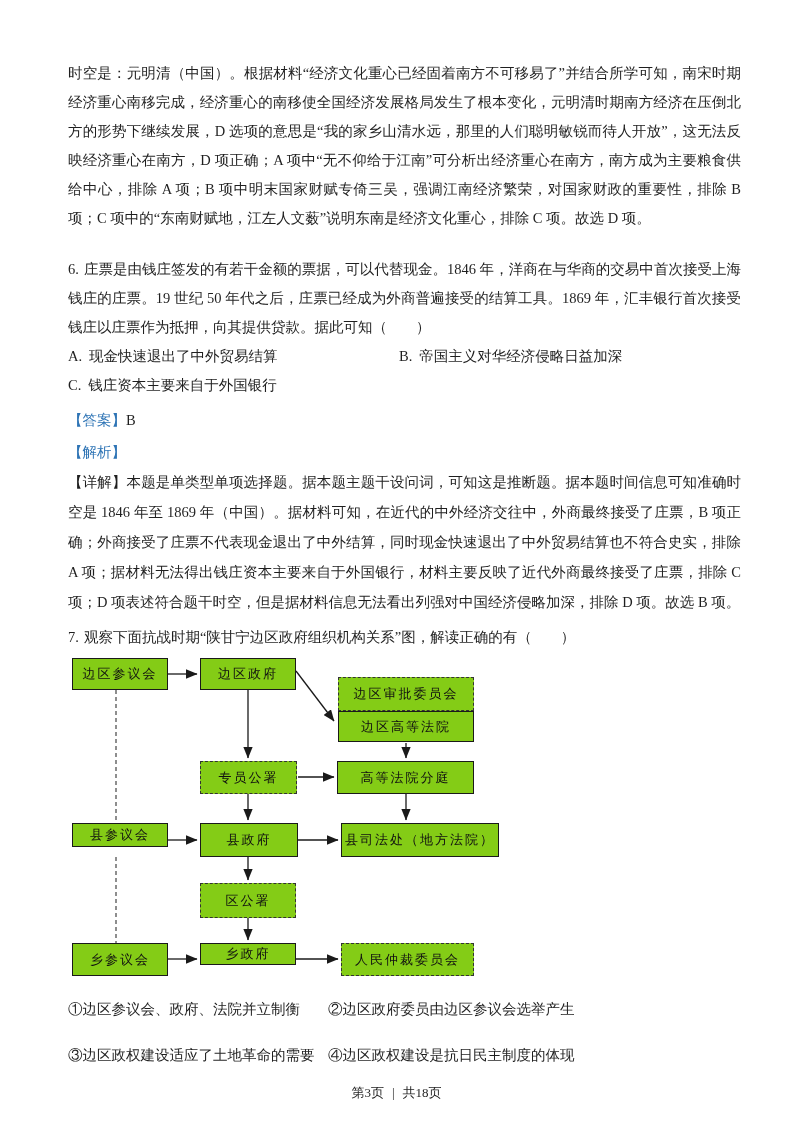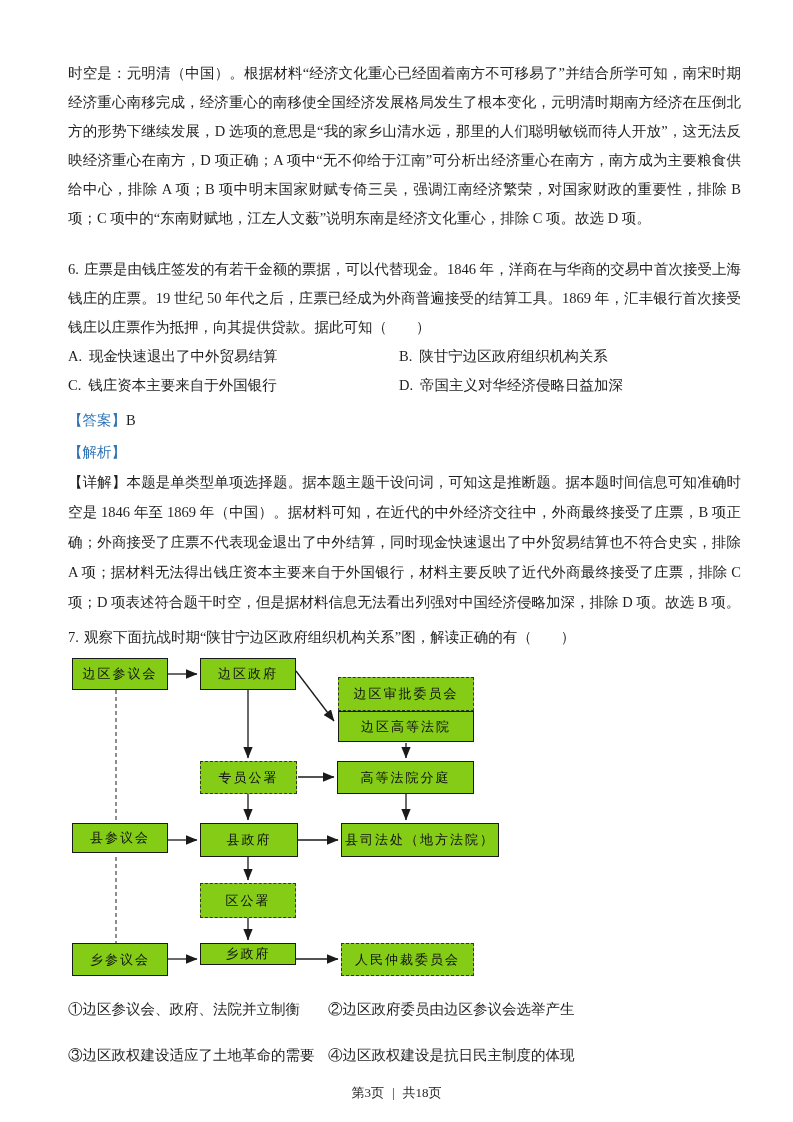--- a/index.html
+++ b/index.html
@@ -77,25 +77,24 @@
 <div class="page">
   <div class="content">
 
     <p class="block para" style="top:59px">时空是：元明清（中国）。根据材料“经济文化重心已经固着南方不可移易了”并结合所学可知，南宋时期经济重心南移完成，经济重心的南移使全国经济发展格局发生了根本变化，元明清时期南方经济在压倒北方的形势下继续发展，D 选项的意思是“我的家乡山清水远，那里的人们聪明敏锐而待人开放”，这无法反映经济重心在南方，D 项正确；A 项中“无不仰给于江南”可分析出经济重心在南方，南方成为主要粮食供给中心，排除 A 项；B 项中明末国家财赋专倚三吴，强调江南经济繁荣，对国家财政的重要性，排除 B 项；C 项中的“东南财赋地，江左人文薮”说明东南是经济文化重心，排除 C 项。故选 D 项。</p>
 
     <p class="block para" style="top:255px"><span class="qnum">6.</span><span>庄票是由钱庄签发的有若干金额的票据，可以代替现金。1846 年，洋商在与华商的交易中首次接受上海钱庄的庄票。19 世纪 50 年代之后，庄票已经成为外商普遍接受的结算工具。1869 年，汇丰银行首次接受钱庄以庄票作为抵押，向其提供贷款。据此可知（　　）</span></p>
 
     <div class="block" style="top:342px">
       <div class="opt-row">
         <span class="opt colA"><span class="opt-label">A.</span><span>现金快速退出了中外贸易结算</span></span>
-        <span class="opt"><span class="opt-label">B.</span><span>陕甘宁边区政府组织机构关系</span></span>
+        <span class="opt"><span class="opt-label">B.</span><span>帝国主义对华经济侵略日益加深</span></span>
       </div>
       <div class="opt-row">
         <span class="opt colA"><span class="opt-label">C.</span><span>钱庄资本主要来自于外国银行</span></span>
-        <span class="opt"><span class="opt-label">D.</span><span>帝国主义对华经济侵略日益加深</span></span>
       </div>
     </div>
 
     <p class="block" style="top:406px"><span class="blue">【答案】</span><span>B</span></p>
 
     <p class="block" style="top:438px"><span class="blue">【解析】</span></p>
 
     <p class="block para detail-block" style="top:467px"><span>【详解】</span><span>本题是单类型单项选择题。据本题主题干设问词，可知这是推断题。据本题时间信息可知准确时空是 1846 年至 1869 年（中国）。据材料可知，在近代的中外经济交往中，外商最终接受了庄票，B 项正确；外商接受了庄票不代表现金退出了中外结算，同时现金快速退出了中外贸易结算也不符合史实，排除 A 项；据材料无法得出钱庄资本主要来自于外国银行，材料主要反映了近代外商最终接受了庄票，排除 C 项；D 项表述符合题干时空，但是据材料信息无法看出列强对中国经济侵略加深，排除 D 项。故选 B 项。</span></p>
 
     <p class="block para" style="top:623px"><span class="qnum">7.</span><span>观察下面抗战时期“陕甘宁边区政府组织机构关系”图，解读正确的有（　　）</span></p>
@@ -125,21 +124,21 @@
         <line x1="100" y1="307" x2="129" y2="307" stroke="#1a1a1a" stroke-width="1.3" marker-end="url(#arw)"></line>
         <line x1="228" y1="307" x2="270" y2="307" stroke="#1a1a1a" stroke-width="1.3" marker-end="url(#arw)"></line>
       </svg>
 
       <div class="dbox solid" style="left:4px;   top:6px;   width:96px;  height:32px">边区参议会</div>
       <div class="dbox solid" style="left:132px; top:6px;   width:96px;  height:32px">边区政府</div>
       <div class="dbox dashed" style="left:270px; top:25px;  width:136px; height:34px">边区审批委员会</div>
       <div class="dbox solid" style="left:270px; top:59px;  width:136px; height:31px">边区高等法院</div>
       <div class="dbox dashed" style="left:132px; top:109px; width:97px;  height:33px">专员公署</div>
       <div class="dbox solid" style="left:269px; top:109px; width:137px; height:33px">高等法院分庭</div>
-      <div class="dbox solid" style="left:4px;   top:171px; width:96px;  height:30px">县参议会</div>
+      <div class="dbox solid" style="left:4px;   top:171px; width:96px;  height:24px">县参议会</div>
       <div class="dbox solid" style="left:132px; top:171px; width:98px;  height:34px">县政府</div>
       <div class="dbox solid" style="left:273px; top:171px; width:158px; height:34px">县司法处（地方法院）</div>
       <div class="dbox dashed" style="left:132px; top:231px; width:96px;  height:35px">区公署</div>
       <div class="dbox solid" style="left:4px;   top:291px; width:96px;  height:33px">乡参议会</div>
       <div class="dbox solid" style="left:132px; top:291px; width:96px;  height:22px">乡政府</div>
       <div class="dbox dashed" style="left:273px; top:291px; width:133px; height:33px">人民仲裁委员会</div>
     </div>
 
     <div class="block" style="top:978px">
       <div class="st-row">

